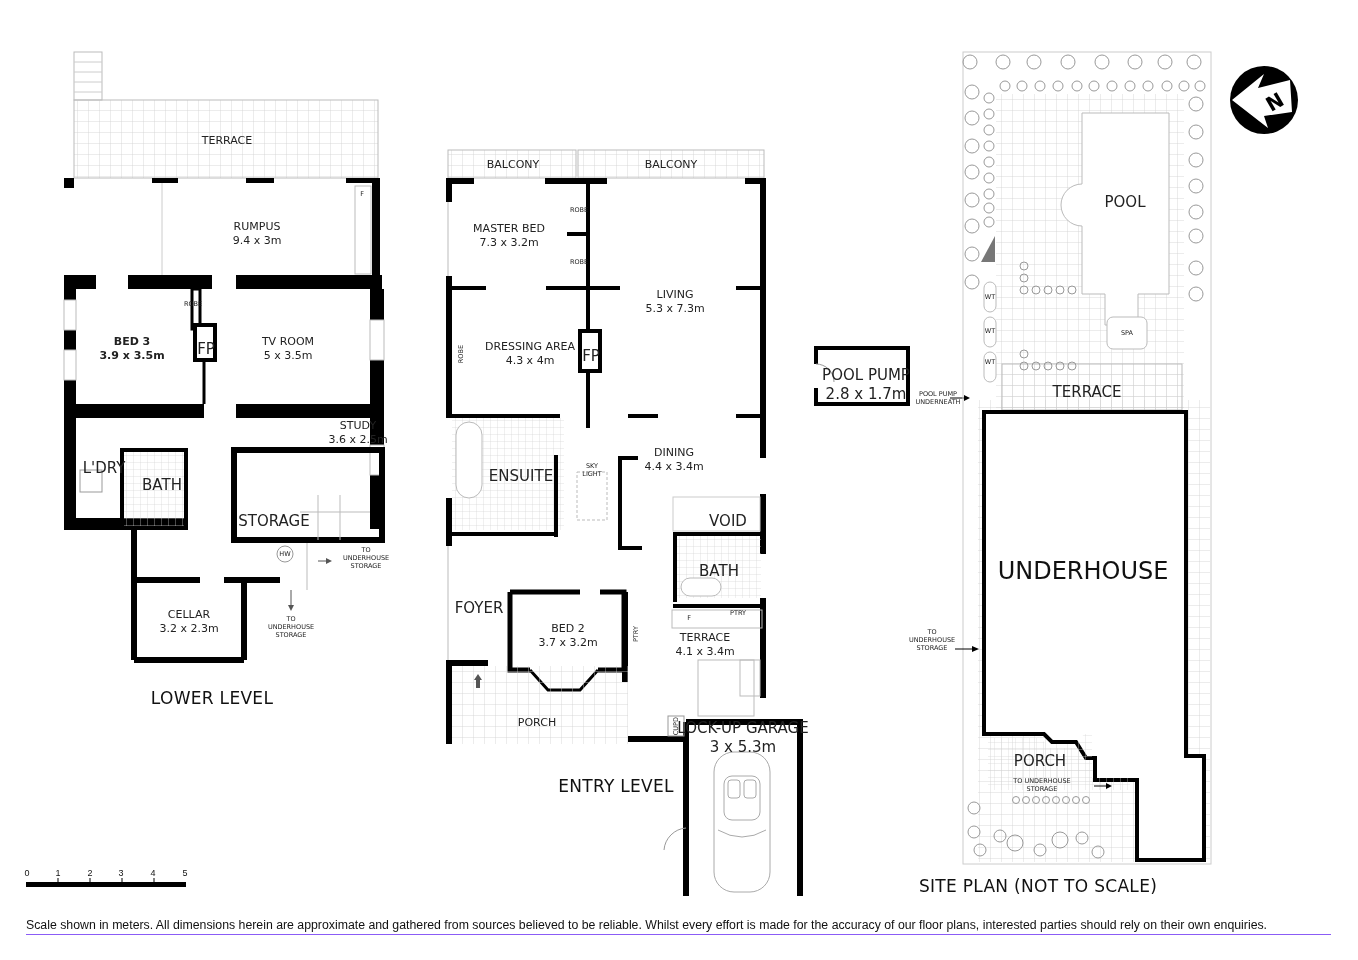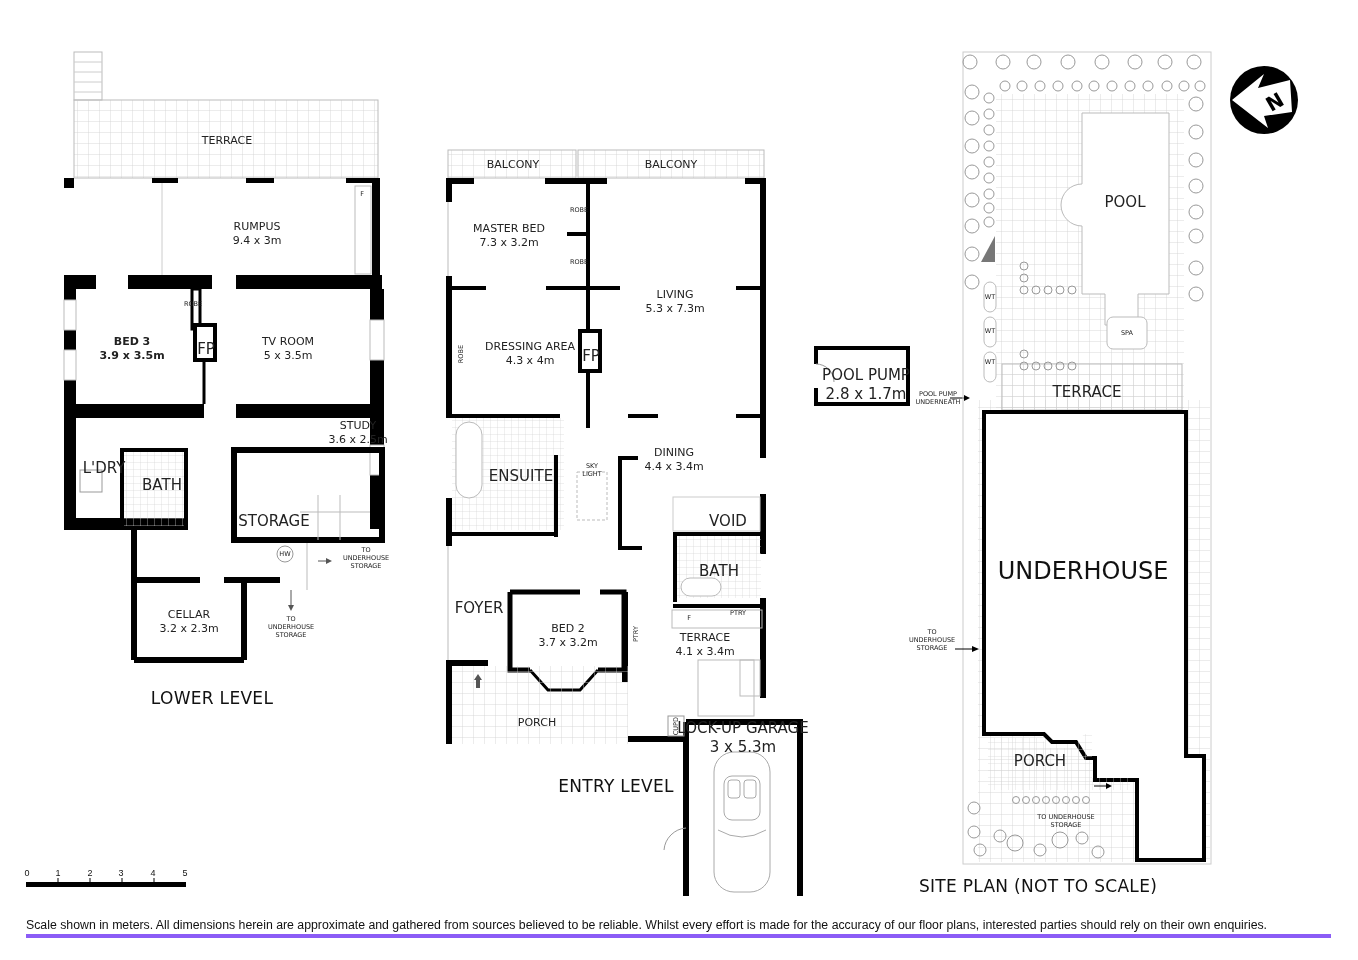--- a/index.html
+++ b/index.html
@@ -4,21 +4,21 @@
 <style>
   html,body{margin:0;padding:0;background:#fff;}
   body{width:1358px;height:960px;position:relative;overflow:hidden;font-family:"Liberation Sans",sans-serif;color:#111;}
   svg{position:absolute;left:0;top:0;}
   .lbl{position:absolute;text-align:center;white-space:nowrap;font-family:"DejaVu Sans",sans-serif;color:#222;transform:translateX(-50%);line-height:1.25;}
   .rm{font-size:11px;}
   .sm{font-size:15px;}
   .xs{font-size:6.5px;}
   .title{position:absolute;font-family:"DejaVu Sans",sans-serif;font-size:17px;letter-spacing:0.3px;transform:translateX(-50%);white-space:nowrap;}
   .big{position:absolute;font-family:"DejaVu Sans",sans-serif;font-size:24px;font-weight:500;transform:translateX(-50%);white-space:nowrap;}
-  .disclaimer{position:absolute;left:26px;top:918px;width:1305px;font-family:"Liberation Sans",sans-serif;font-size:12.3px;border-bottom:4px solid #8b5cf6;padding-bottom:2px;white-space:nowrap;}
+  .disclaimer{position:absolute;left:26px;top:918px;width:1305px;font-family:"Liberation Sans",sans-serif;font-size:12.3px;border-bottom:1px solid #8b5cf6;padding-bottom:2px;white-space:nowrap;}
   .scale-tick{position:absolute;top:868px;font-family:"Liberation Sans",sans-serif;font-size:9px;transform:translateX(-50%);}
   .vert{transform:translateX(-50%) rotate(-90deg);}
 </style>
 </head>
 <body>
 
 <svg width="1358" height="960" viewBox="0 0 1358 960">
   <defs>
     <pattern id="grid" width="11" height="11" patternUnits="userSpaceOnUse">
       <path d="M11 0H0V11" fill="none" stroke="#cfcfcf" stroke-width="0.8"></path>
@@ -378,21 +378,21 @@
 <div class="lbl xs" style="left:1127px;top:329px;">SPA</div>
 <div class="lbl sm" style="left:1087px;top:383px;">TERRACE</div>
 <div class="lbl xs" style="left:990px;top:293px;">WT</div>
 <div class="lbl xs" style="left:990px;top:327px;">WT</div>
 <div class="lbl xs" style="left:990px;top:358px;">WT</div>
 <div class="big" style="left:1083px;top:557px;">UNDERHOUSE</div>
 <div class="lbl xs" style="left:932px;top:628px;white-space:pre;">TO
 UNDERHOUSE
 STORAGE</div>
 <div class="lbl sm" style="left:1040px;top:752px;">PORCH</div>
-<div class="lbl xs" style="left:1066px;top:777px;white-space:pre;margin-top:36px;">TO UNDERHOUSE
+<div class="lbl xs" style="left:1042px;top:777px;white-space:pre;">TO UNDERHOUSE
 STORAGE</div>
 <div class="title" style="left:1038px;top:876px;">SITE PLAN (NOT TO SCALE)</div>
 <div class="lbl" style="left:1275px;top:90px;font-size:20px;color:#000;font-weight:bold;transform:translateX(-50%) rotate(-30deg);">N</div>
 
 <div class="scale-tick" style="left:27px;">0</div>
 <div class="scale-tick" style="left:58px;">1</div>
 <div class="scale-tick" style="left:90px;">2</div>
 <div class="scale-tick" style="left:121px;">3</div>
 <div class="scale-tick" style="left:153px;">4</div>
 <div class="scale-tick" style="left:185px;">5</div>

